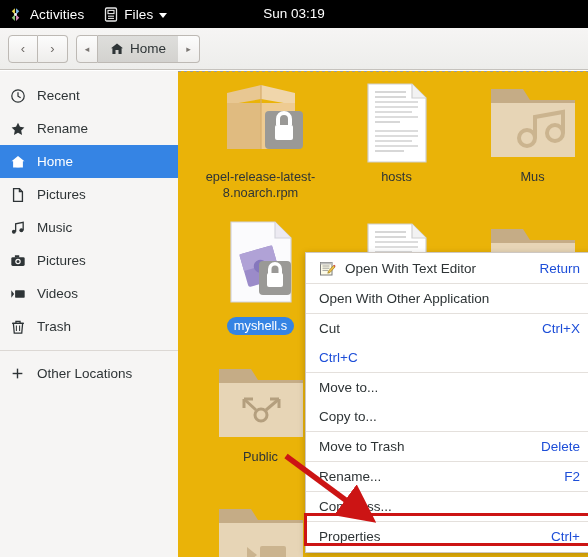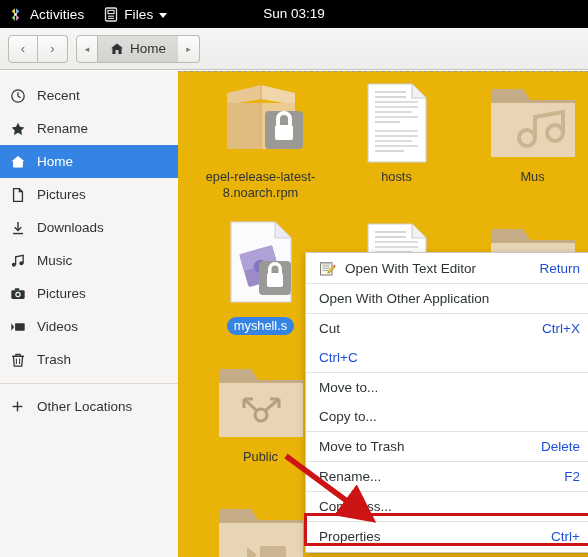--- a/index.html
+++ b/index.html
@@ -244,30 +244,20 @@
             <svg viewBox="0 0 17 17" width="16" height="16">
               <path d="M3.8 1.8 L10 1.8 L13.2 5 L13.2 15.2 L3.8 15.2 Z" fill="none" stroke="currentColor" stroke-width="1.4"></path>
               <path d="M10 1.8 L10 5 L13.2 5" fill="none" stroke="currentColor" stroke-width="1.4"></path>
             </svg>
           </span>
           <span>Pictures</span>
         </div>
         <div class="side-item">
           <span class="s-ico" style="color: rgb(46, 52, 54);">
             <svg viewBox="0 0 17 17" width="16" height="16">
-              <line x1="8.5" y1="2" x2="8.5" y2="10.6" stroke="currentColor" stroke-width="1.5"></line>
-              <path d="M5 7.6 L8.5 11.2 L12 7.6" fill="none" stroke="currentColor" stroke-width="1.5"></path>
-              <line x1="3.2" y1="14.4" x2="13.8" y2="14.4" stroke="currentColor" stroke-width="1.5"></line>
-            </svg>
-          </span>
-          <span>Downloads</span>
-        </div>
-        <div class="side-item">
-          <span class="s-ico" style="color: rgb(46, 52, 54);">
-            <svg viewBox="0 0 17 17" width="16" height="16">
               <path d="M6 12.4 L6 4 L14 2.4 L14 10.8" fill="none" stroke="currentColor" stroke-width="1.4"></path>
               <circle cx="4.1" cy="12.5" r="2.1" fill="currentColor"></circle>
               <circle cx="12.1" cy="10.9" r="2.1" fill="currentColor"></circle>
             </svg>
           </span>
           <span>Music</span>
         </div>
         <div class="side-item">
           <span class="s-ico" style="color: rgb(46, 52, 54);">
             <svg viewBox="0 0 17 17" width="16" height="16">

